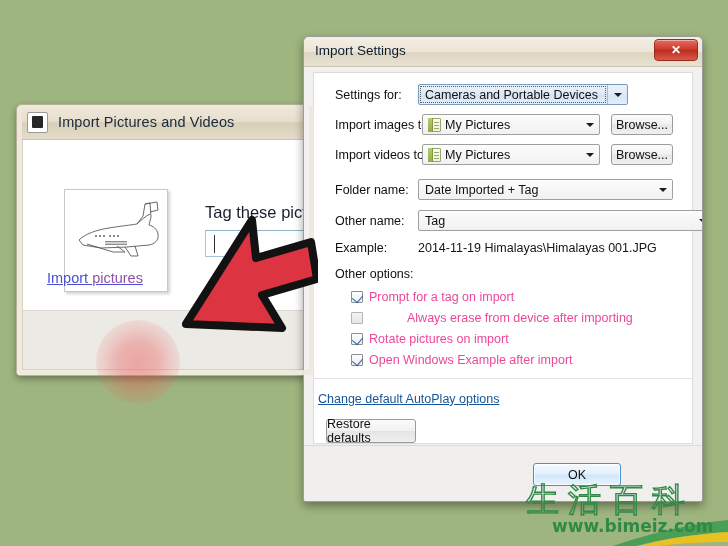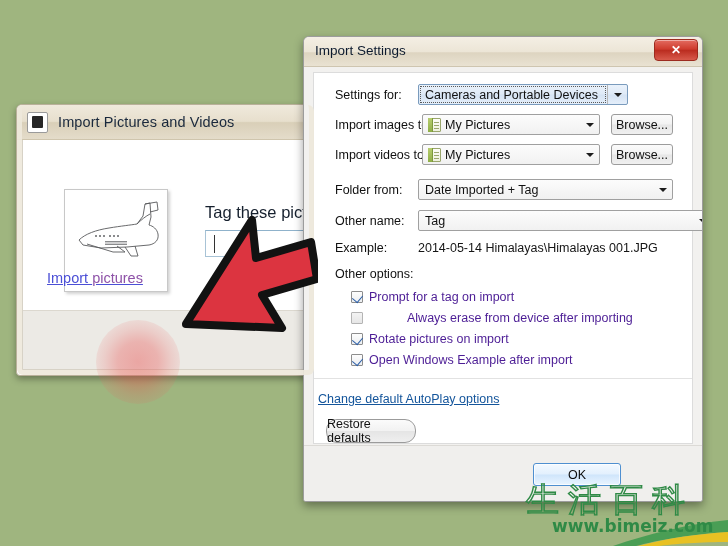--- a/index.html
+++ b/index.html
@@ -184,31 +184,31 @@
     border:1px solid #8d8d8d;border-radius:1px;
     background:linear-gradient(to bottom,#fdfdfd,#eceef0);
     position:relative;margin-right:6px;
   }
   .cbox.off{background:linear-gradient(to bottom,#f3f3f3,#e6e6e6);border-color:#b4b4b4;}
   .cbox .tick{
     position:absolute;left:2px;top:1px;width:6px;height:8px;
     border-right:1.6px solid #2a5ea8;border-bottom:1.6px solid #2a5ea8;
     transform:rotate(40deg);
   }
-  .cbrow .cblabel{font-size:12.5px;color:#4c1d95;white-space:nowrap;}
+  .cbrow .cblabel{font-size:12.5px;color:#ec4899;white-space:nowrap;}
 
   .hlink{
     position:absolute;font-size:12.5px;color:#14559b;text-decoration:underline;white-space:nowrap;
   }
   .sep{position:absolute;left:0;right:0;height:1px;background:#e2e2e2;}
 
   .restore-btn{
     position:absolute;width:90px;height:24px;box-sizing:border-box;
     background:linear-gradient(to bottom,#fbfbfb 0%,#f2f2f2 48%,#e5e5e5 52%,#efefef 100%);
-    border:1px solid #9b9b9b;border-radius:11px;
+    border:1px solid #9b9b9b;border-radius:3px;
     font-size:12.5px;color:#101010;display:flex;align-items:center;justify-content:center;
   }
   .okbtn,.cancelbtn{
     position:absolute;top:17px;width:88px;height:23px;box-sizing:border-box;
     border-radius:3px;font-size:12.5px;color:#0c0c0c;
     display:flex;align-items:center;justify-content:center;
   }
   .okbtn{
     left:229px;
     background:linear-gradient(to bottom,#f3f9ff 0%,#e3f0fd 48%,#cfe5fb 52%,#e9f4ff 100%);
@@ -351,21 +351,21 @@
           <div class="ctext" style="padding-left:0;">My Pictures</div>
           <div class="arrowbox">
               <div class="tri"></div>
             </div>
         </div>
         <div class="browse-btn" style="left:297px;top:71px;">
           <span>Browse...</span>
         </div>
 
         <div class="lbl" style="left:21px;top:110px;">
-          <span>Folder from:</span>
+          <span>Folder name:</span>
         </div>
         <div class="combo flat" style="left:104px;top:106px;width:255px;">
           <div class="ctext">Date Imported + Tag</div>
           <div class="arrowbox">
               <div class="tri"></div>
             </div>
         </div>
 
         <div class="lbl" style="left:21px;top:141px;">
           <span>Other name:</span>
@@ -373,21 +373,21 @@
         <div class="combo flat" style="left:104px;top:137px;width:295px;">
           <div class="ctext">Tag</div>
           <div class="arrowbox">
               <div class="tri"></div>
             </div>
         </div>
 
         <div class="lbl" style="left:21px;top:168px;">
           <span>Example:</span>
         </div>
-        <div class="example-val" style="left:104px;top:168px;">2014-05-14 Himalayas\Himalayas 001.JPG</div>
+        <div class="example-val" style="left:104px;top:168px;">2014-11-19 Himalayas\Himalayas 001.JPG</div>
 
         <div class="lbl" style="left:21px;top:194px;">Other options:</div>
 
         <div class="cbrow" style="left:37px;top:217px;">
           <div class="cbox">
               <div class="tick"></div>
             </div>
           <div class="cblabel">Prompt for a tag on import</div>
         </div>
         <div class="cbrow" style="left:37px;top:238px;gap:38px;">

